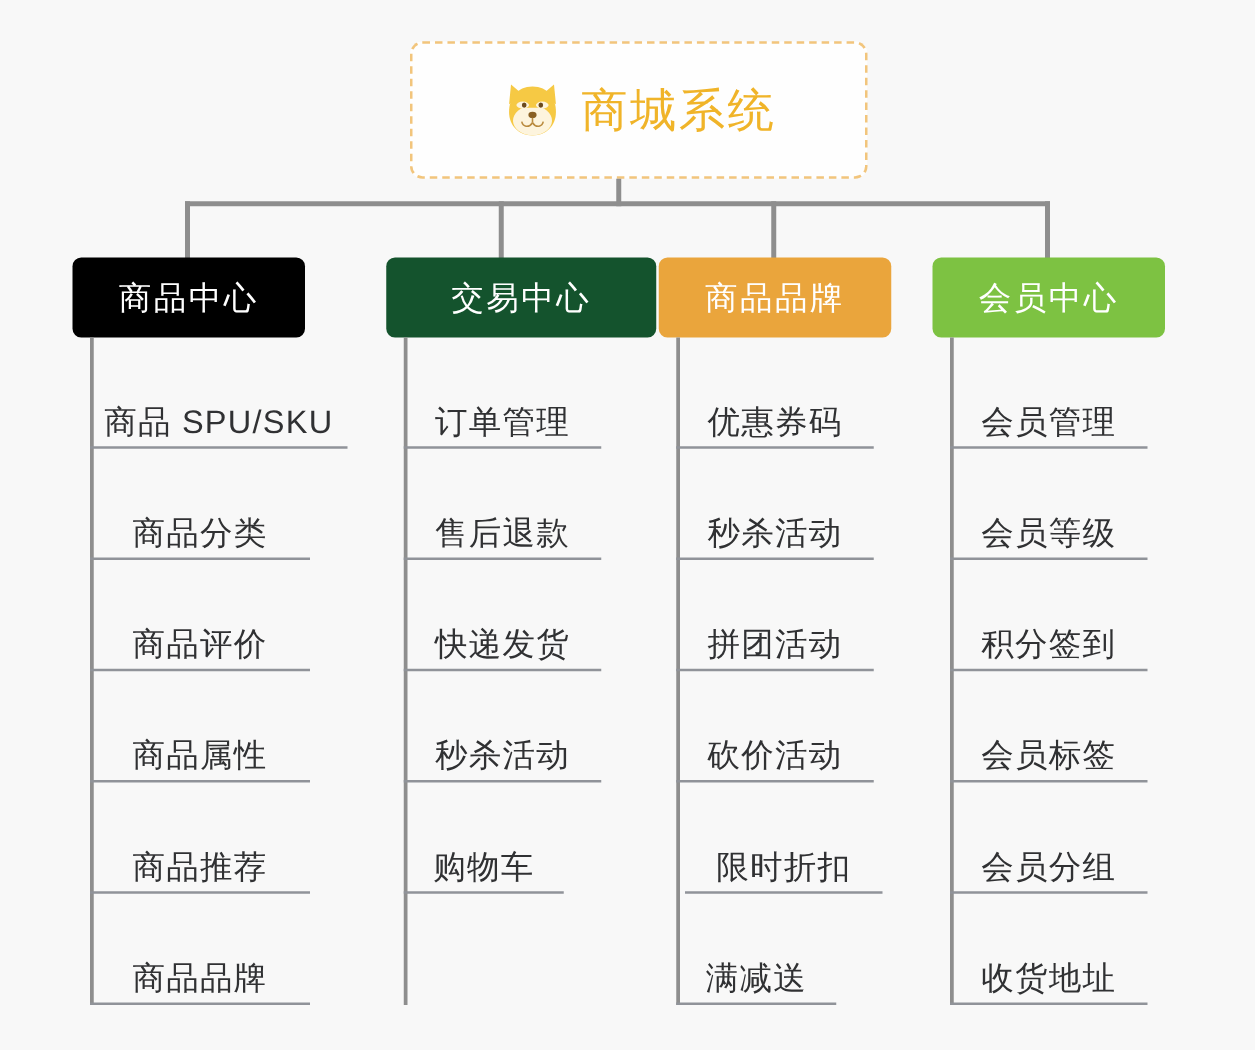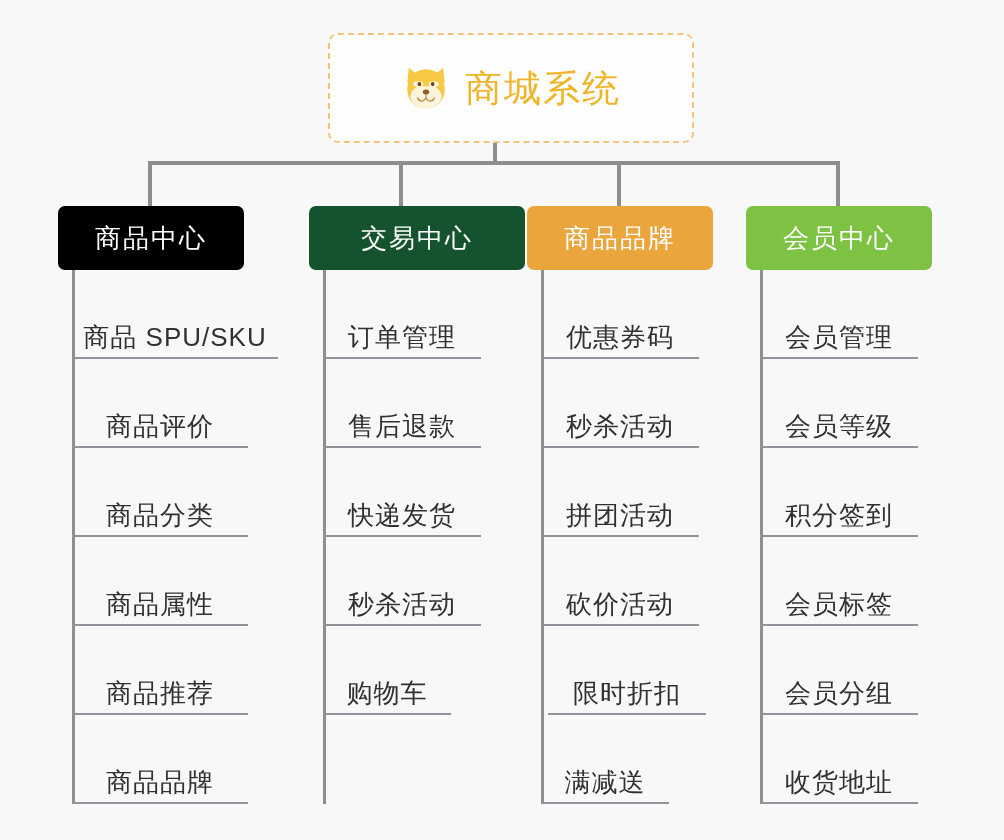--- a/index.html
+++ b/index.html
@@ -156,24 +156,24 @@
   <div class="column" style="left:58px; width:186px;">
     <div class="cat-box" style="width:186px; background:#000000;">
       <span>商品中心</span>
     </div>
     <ul class="leaf-list" style="width:220px;">
       <div class="trunk" style="height:534px;"></div>
       <li class="leaf" style="width:206px;">
         <span class="leaf-label">商品 SPU/SKU</span>
       </li>
       <li class="leaf" style="width:176px;">
+        <span class="leaf-label">商品分类</span>
+      </li>
+      <li class="leaf" style="width:176px;">
         <span class="leaf-label">商品评价</span>
-      </li>
-      <li class="leaf" style="width:176px;">
-        <span class="leaf-label">商品分类</span>
       </li>
       <li class="leaf" style="width:176px;">
         <span class="leaf-label">商品属性</span>
       </li>
       <li class="leaf" style="width:176px;">
         <span class="leaf-label">商品推荐</span>
       </li>
       <li class="leaf" style="width:176px;">
         <span class="leaf-label">商品品牌</span>
       </li>

